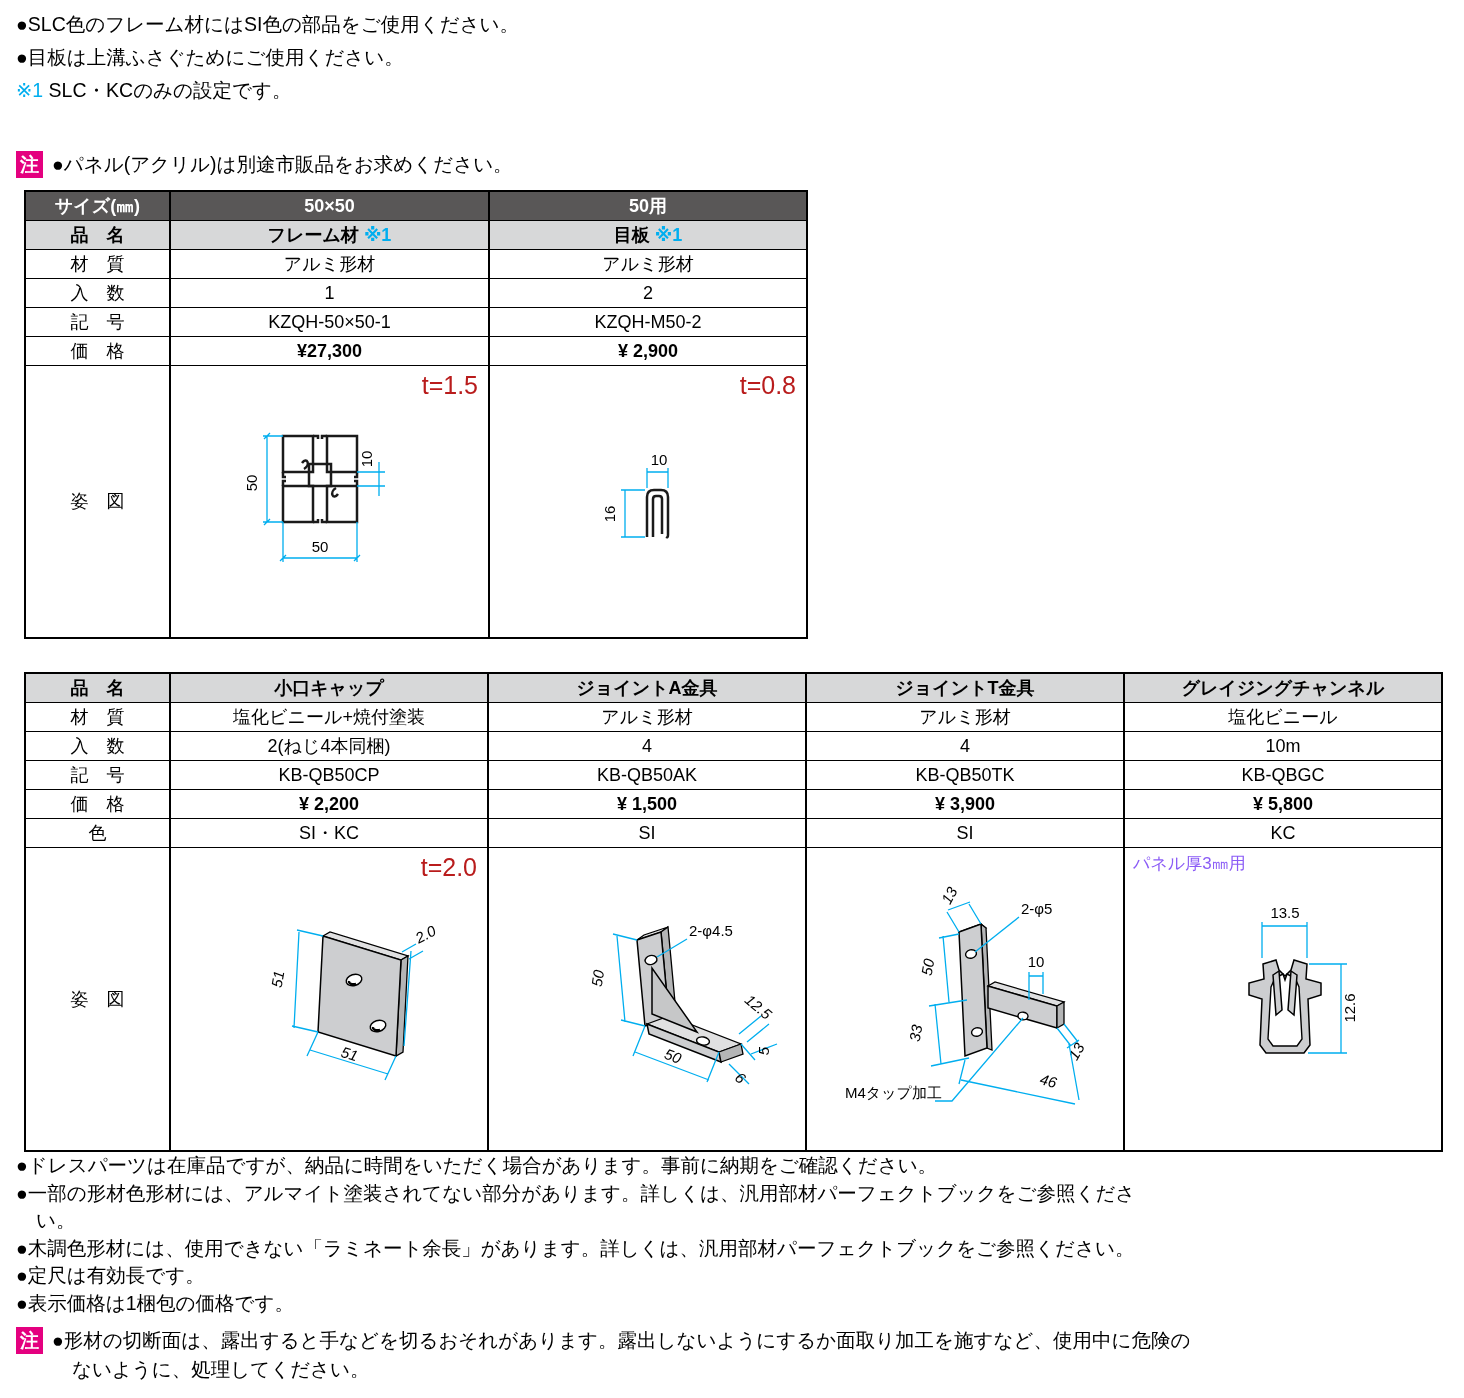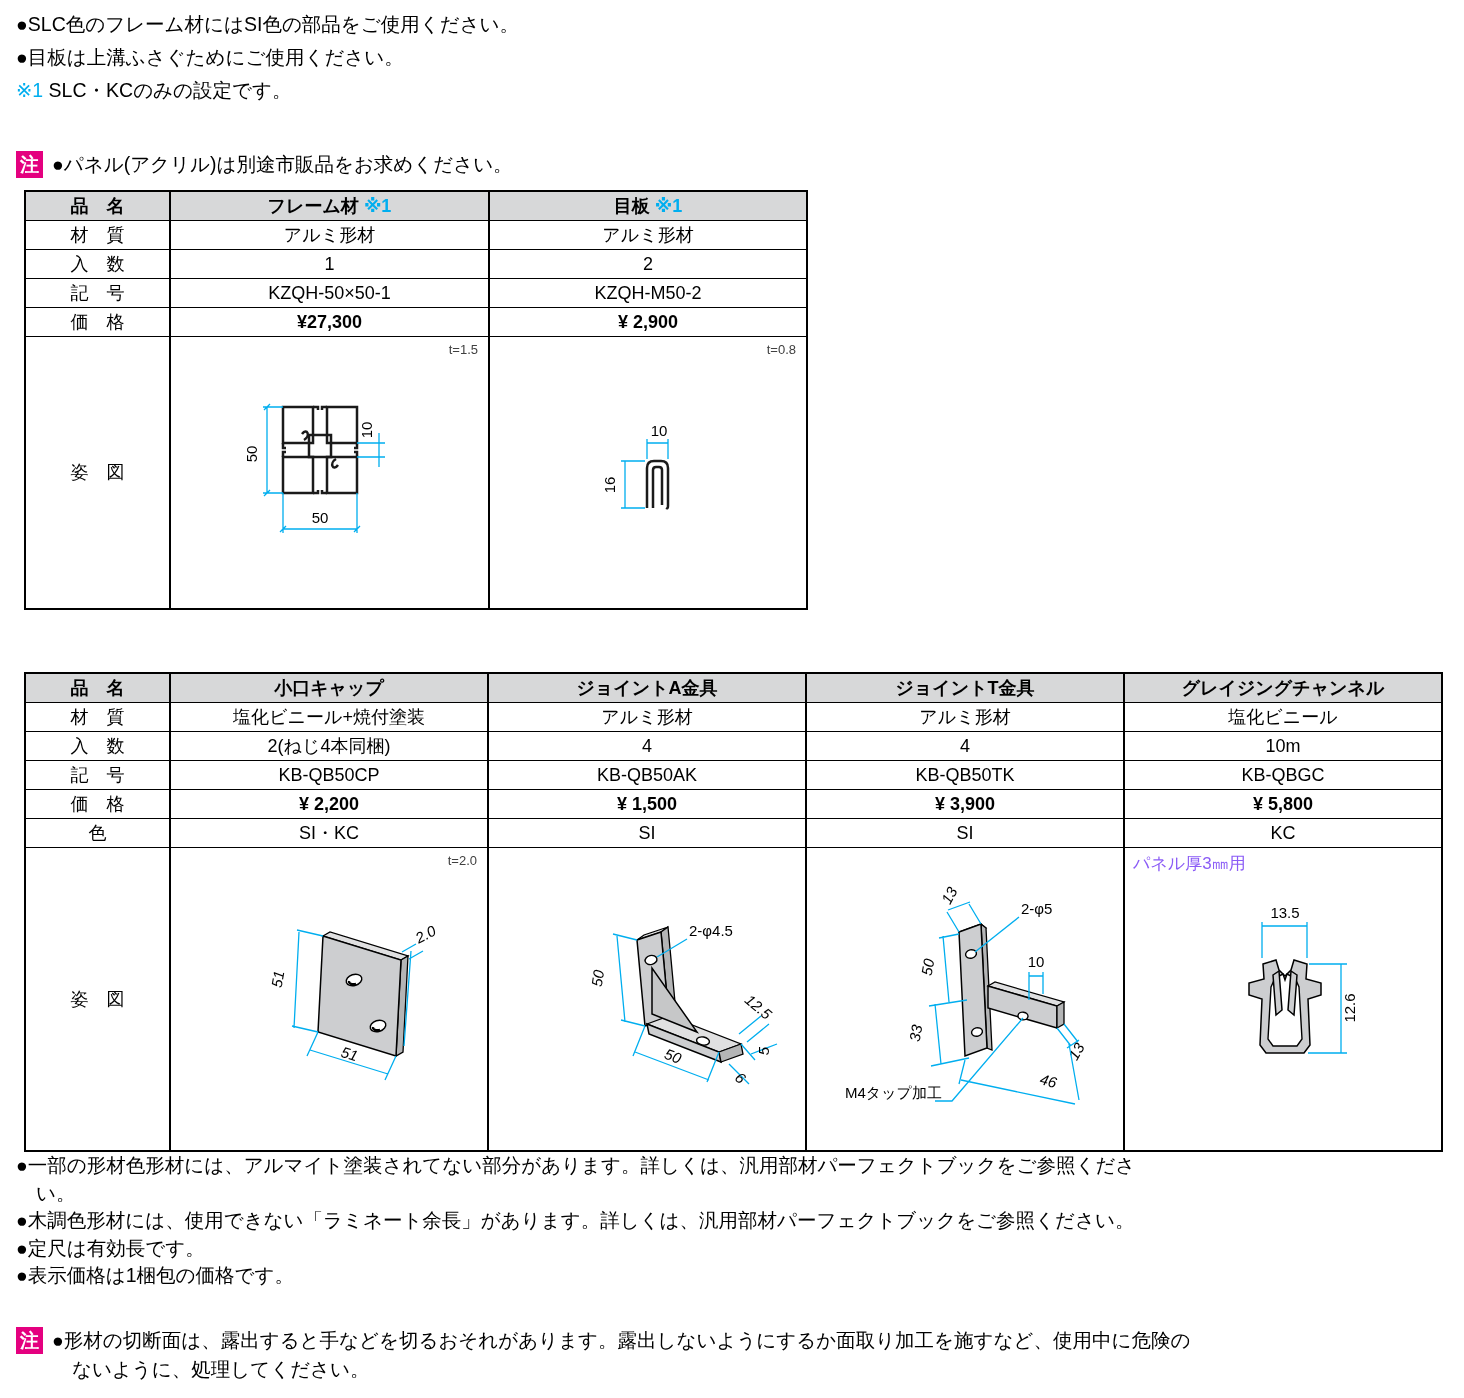--- a/index.html
+++ b/index.html
@@ -24,21 +24,21 @@
   table.spec{border-collapse:collapse;table-layout:fixed;border:2px solid #000;}
   table.spec td{
     border:1px solid #000;border-left-width:2px;border-right-width:2px;
     padding:0;text-align:center;vertical-align:middle;
     font-size:18px;height:28px;overflow:hidden;white-space:nowrap;
   }
   tr.hdr-dark td{background:#595757;color:#fff;font-weight:bold;}
   tr.hdr-light td{background:#d7d8d9;font-weight:bold;}
   td.price{font-weight:bold;font-size:19px;white-space:pre;}
   td.fig-cell{position:relative;padding:0;}
-  .t-label{position:absolute;top:5px;right:10px;font-size:13px;color:#404040;}
+  .t-label{position:absolute;top:5px;right:10px;font-size:25px;color:#b91c1c;}
   .panel-label{position:absolute;top:4px;left:8px;font-size:17px;color:#8b5cf6;}
   td.fig-cell svg{position:absolute;left:0;top:0;}
   
   #bottom-notes{left:16px;top:1152px;width:1150px;font-size:19.5px;line-height:27.5px;}
   .bnote{padding-left:20px;text-indent:-20px;}
   #caution{left:16px;top:1326px;width:1190px;font-size:19.5px;line-height:29px;}
   #caution .ctext{padding-left:20px;text-indent:-20px;width:1140px;}
   
   .dim{stroke:#00aeef;stroke-width:1.3;fill:none;}
   .dimtxt{fill:#000;font-size:15px;font-family:"Liberation Sans","DejaVu Sans",sans-serif;}
@@ -63,20 +63,25 @@
   <span style="font-size:19.5px;line-height:29px;">●パネル(アクリル)は別途市販品をお求めください。</span>
 </div>
 
 <table class="spec abs" style="left:24px;top:190px;width:782px;">
   <colgroup>
       <col style="width:145px">
       <col style="width:319px">
       <col style="width:318px">
     </colgroup>
   <tbody>
+      <tr class="hdr-dark">
+    <td>サイズ(㎜)</td>
+    <td>50×50</td>
+    <td>50用</td>
+  </tr>
   <tr class="hdr-light">
     <td>品　名</td>
     <td><span>フレーム材</span> <span class="cyan">※1</span></td>
     <td><span>目板</span> <span class="cyan">※1</span></td>
   </tr>
   <tr>
     <td>材　質</td>
     <td>アルミ形材</td>
     <td>アルミ形材</td>
   </tr>
@@ -290,20 +295,21 @@
 
         <path class="dim" d="M184,116 H222 M183,205 H222 M216,116 V205"></path>
         <text class="dimtxt" transform="rotate(-90 230 160)" x="230" y="160" text-anchor="middle">12.6</text>
       </svg>
     </td>
   </tr>
 </tbody>
   </table>
 
 <div id="bottom-notes" class="abs">
+  <div class="bnote">●ドレスパーツは在庫品ですが、納品に時間をいただく場合があります。事前に納期をご確認ください。</div>
   <div class="bnote">●一部の形材色形材には、アルマイト塗装されてない部分があります。詳しくは、汎用部材パーフェクトブックをご参照ください。</div>
   <div class="bnote">●木調色形材には、使用できない「ラミネート余長」があります。詳しくは、汎用部材パーフェクトブックをご参照ください。</div>
   <div class="bnote">●定尺は有効長です。</div>
   <div class="bnote">●表示価格は1梱包の価格です。</div>
 </div>
 
 <div id="caution" class="abs badge-line">
   <span class="badge">注</span>
   <span class="ctext">●形材の切断面は、露出すると手などを切るおそれがあります。露出しないようにするか面取り加工を施すなど、使用中に危険のないように、処理してください。</span>
 </div>

